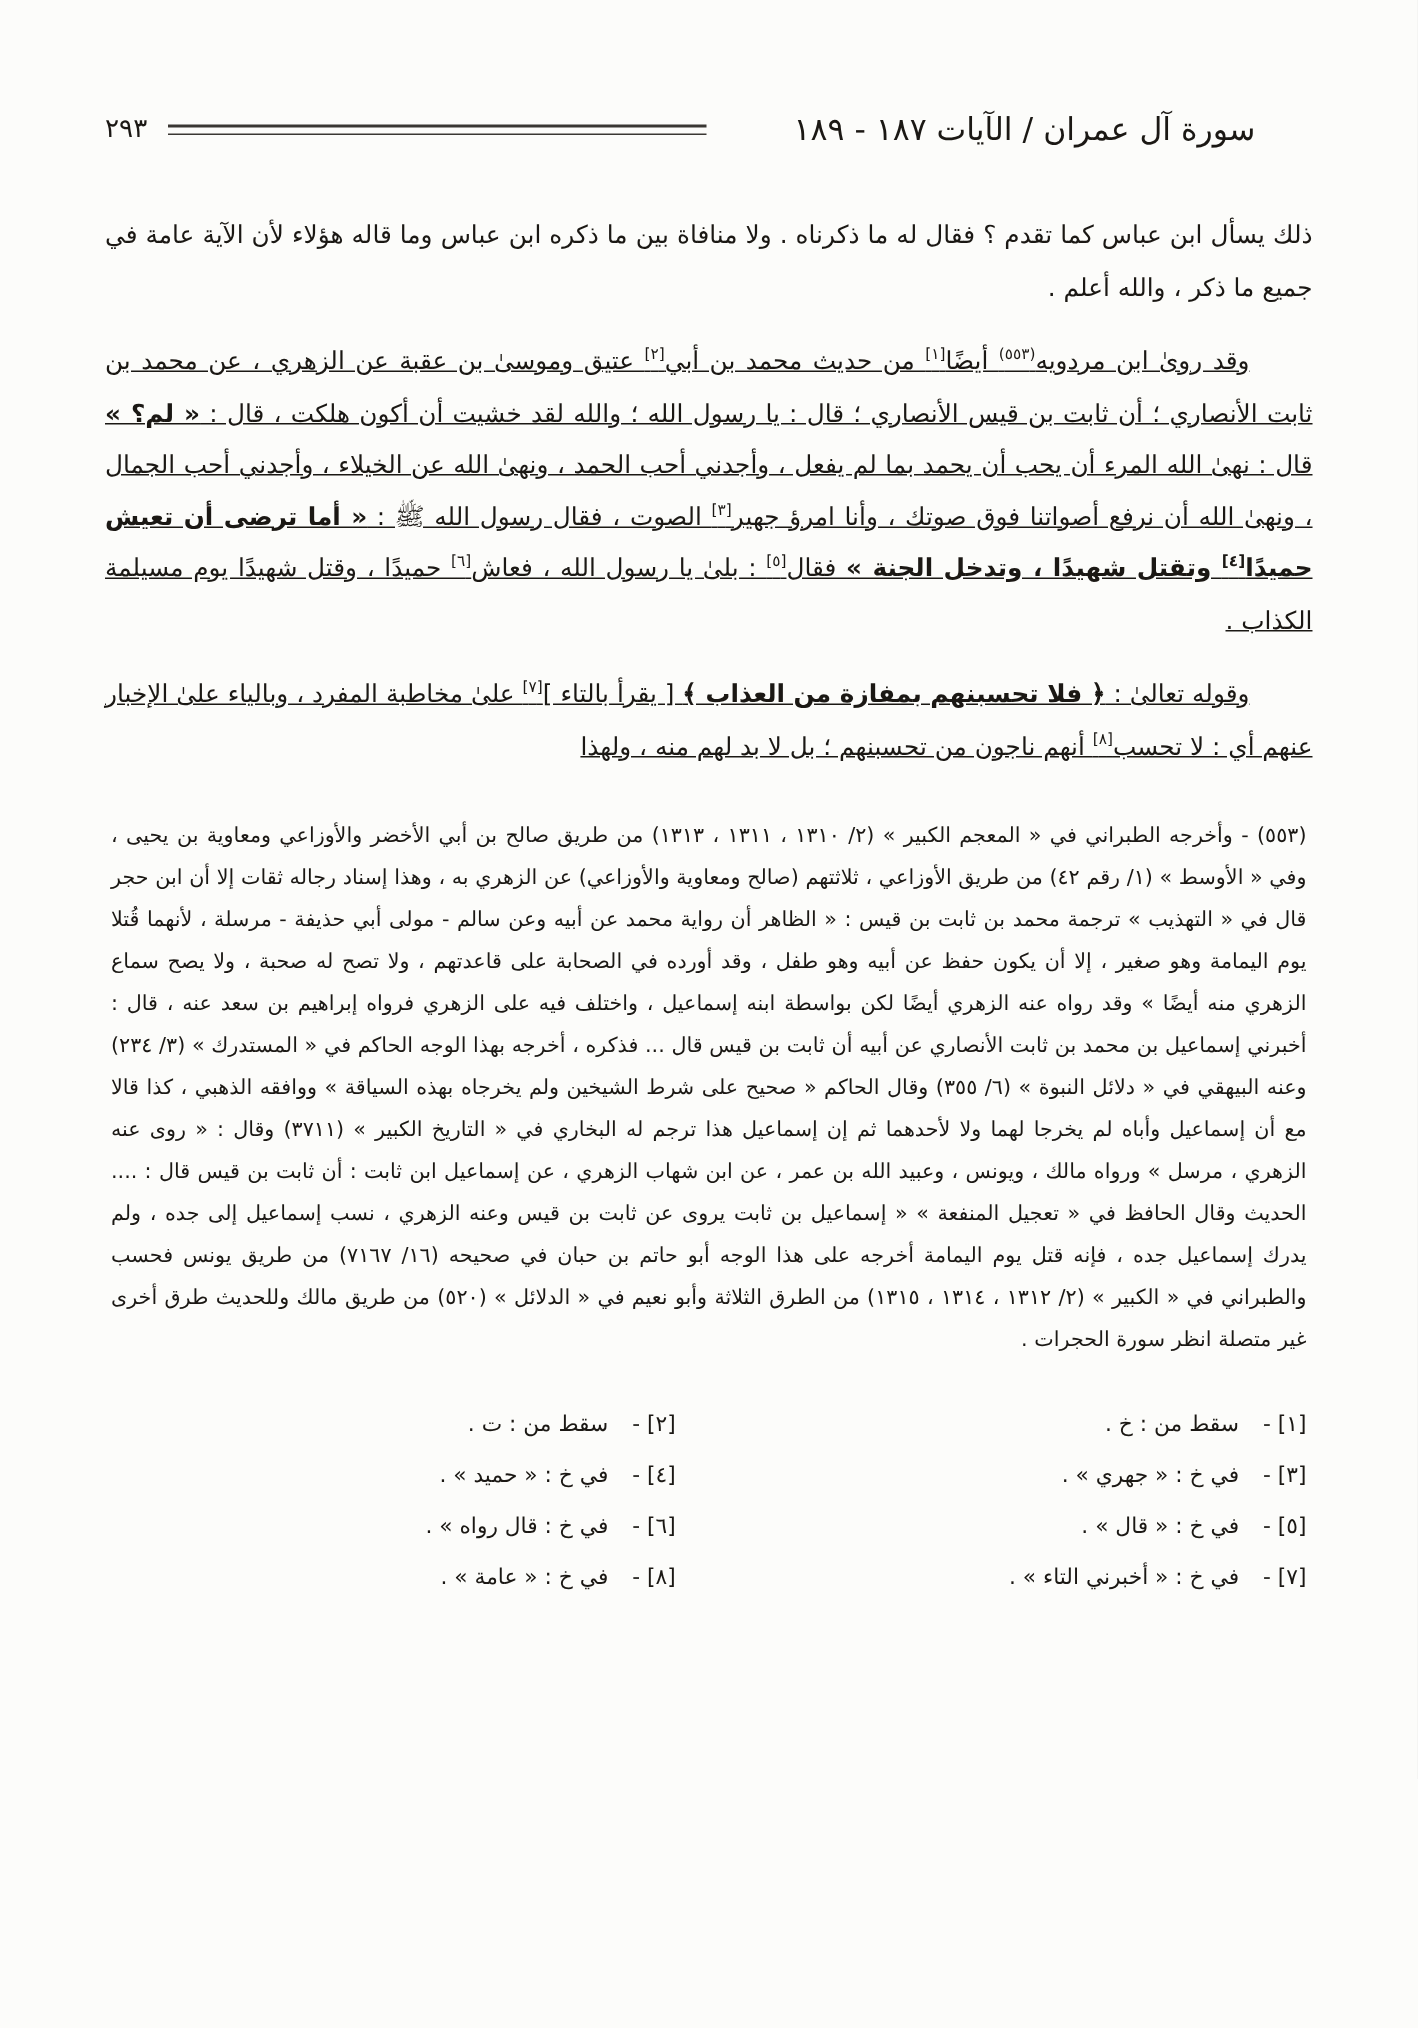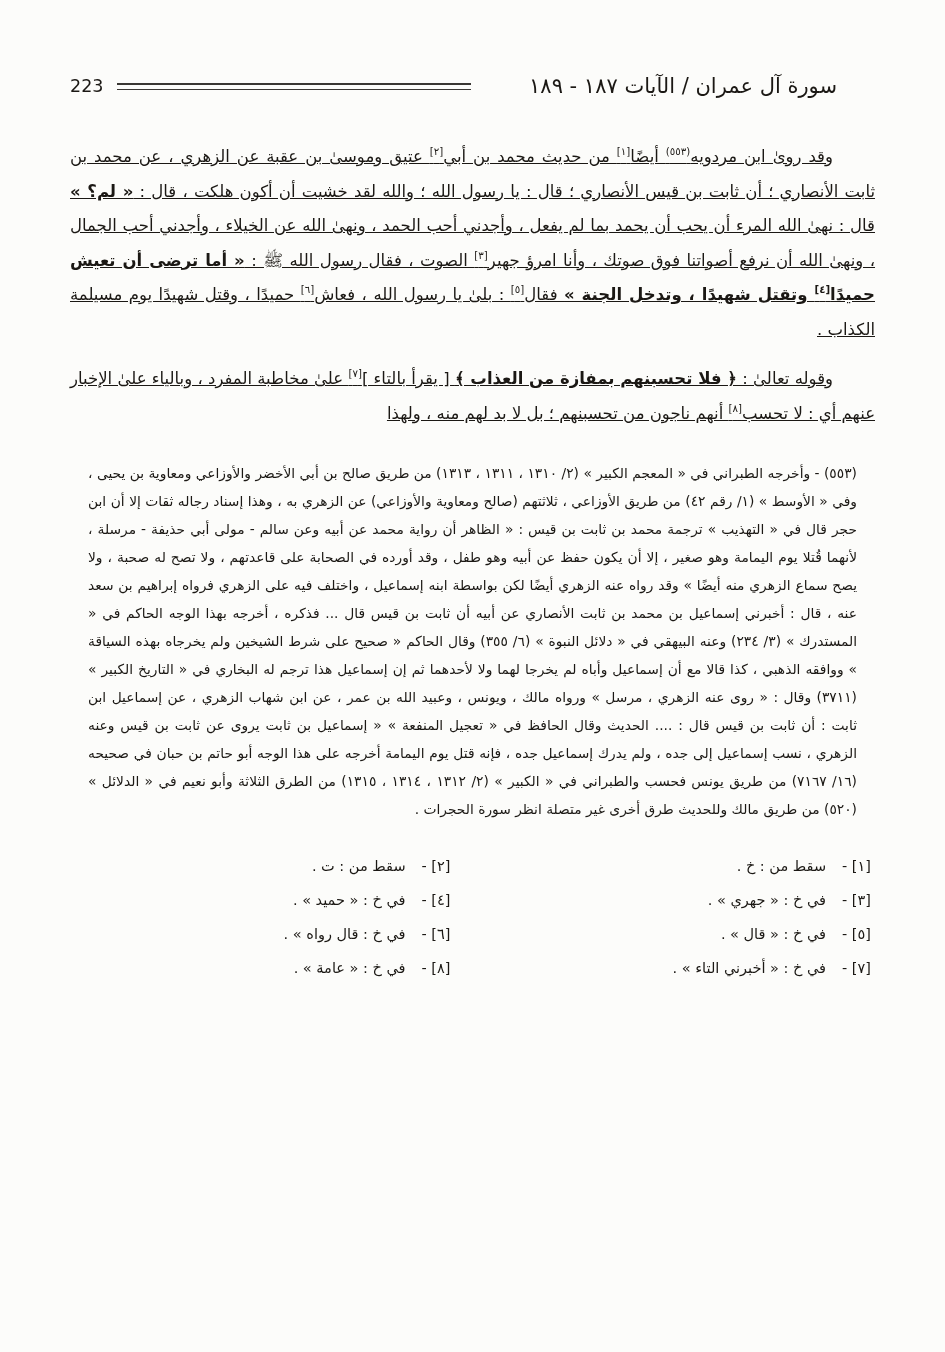--- a/index.html
+++ b/index.html
@@ -55,21 +55,21 @@
   .body-para.indent { text-indent: 42px; text-decoration: underline; }
   .body-para sup {
     font-size: 0.62em;
     line-height: 0;
     vertical-align: 7px;
   }
   .bold { font-weight: bold; }
   
   .footnotes { margin-top: 28px; }
   .footnote-text {
-    margin: 18px;
+    margin: 4px;
     font-size: 13.8px;
     line-height: 28px;
     text-align: justify;
   }
   
   .variant-notes {
     margin-top: 32px;
     display: grid;
     grid-template-columns: 1fr 1fr;
     column-gap: 36px;
@@ -86,24 +86,25 @@
   .note-text { }
 </style>
 </head>
 <body>
 
 <div class="page">
 
   <header class="page-header">
     <div class="header-title">سورة آل عمران / الآيات ١٨٧ - ١٨٩</div>
     <div class="header-rule"></div>
-    <div class="page-number">223</div>
+    <div class="page-number">٢٩٣</div>
   </header>
 
   <main class="body-text">
+    <p class="body-para"><span>ذلك يسأل ابن عباس كما تقدم ؟ فقال له ما ذكرناه . ولا منافاة بين ما ذكره ابن عباس وما قاله هؤلاء لأن الآية عامة في جميع ما ذكر ، والله أعلم .</span></p>
     <p class="body-para indent"><span>وقد روىٰ ابن مردويه</span><sup>(٥٥٣)</sup><span> أيضًا</span><sup>[١]</sup><span> من حديث محمد بن أبي</span><sup>[٢]</sup><span> عتيق وموسىٰ بن عقبة عن الزهري ، عن محمد بن ثابت الأنصاري ؛ أن ثابت بن قيس الأنصاري ؛ قال : يا رسول الله ؛ والله لقد خشيت أن أكون هلكت ، قال : </span><span class="bold">« لم؟ »</span><span> قال : نهىٰ الله المرء أن يحب أن يحمد بما لم يفعل ، وأجدني أحب الحمد ، ونهىٰ الله عن الخيلاء ، وأجدني أحب الجمال ، ونهىٰ الله أن نرفع أصواتنا فوق صوتك ، وأنا امرؤ جهير</span><sup>[٣]</sup><span> الصوت ، فقال رسول الله ﷺ : </span><span class="bold">« أما ترضى أن تعيش حميدًا</span><sup class="bold">[٤]</sup><span class="bold"> وتقتل شهيدًا ، وتدخل الجنة »</span><span> فقال</span><sup>[٥]</sup><span> : بلىٰ يا رسول الله ، فعاش</span><sup>[٦]</sup><span> حميدًا ، وقتل شهيدًا يوم مسيلمة الكذاب .</span></p>
     <p class="body-para indent"><span>وقوله تعالىٰ : </span><span class="bold">﴿ فلا تحسبنهم بمفازة من العذاب ﴾</span><span> [ يقرأ بالتاء ]</span><sup>[٧]</sup><span> علىٰ مخاطبة المفرد ، وبالياء علىٰ الإخبار عنهم أي : لا تحسب</span><sup>[٨]</sup><span> أنهم ناجون من تحسبنهم ؛ بل لا بد لهم منه ، ولهذا</span></p>
   </main>
 
   <section class="footnotes">
     <p class="footnote-text">(٥٥٣) - وأخرجه الطبراني في « المعجم الكبير » (٢/ ١٣١٠ ، ١٣١١ ، ١٣١٣) من طريق صالح بن أبي الأخضر والأوزاعي ومعاوية بن يحيى ، وفي « الأوسط » (١/ رقم ٤٢) من طريق الأوزاعي ، ثلاثتهم (صالح ومعاوية والأوزاعي) عن الزهري به ، وهذا إسناد رجاله ثقات إلا أن ابن حجر قال في « التهذيب » ترجمة محمد بن ثابت بن قيس : « الظاهر أن رواية محمد عن أبيه وعن سالم - مولى أبي حذيفة - مرسلة ، لأنهما قُتلا يوم اليمامة وهو صغير ، إلا أن يكون حفظ عن أبيه وهو طفل ، وقد أورده في الصحابة على قاعدتهم ، ولا تصح له صحبة ، ولا يصح سماع الزهري منه أيضًا » وقد رواه عنه الزهري أيضًا لكن بواسطة ابنه إسماعيل ، واختلف فيه على الزهري فرواه إبراهيم بن سعد عنه ، قال : أخبرني إسماعيل بن محمد بن ثابت الأنصاري عن أبيه أن ثابت بن قيس قال ... فذكره ، أخرجه بهذا الوجه الحاكم في « المستدرك » (٣/ ٢٣٤) وعنه البيهقي في « دلائل النبوة » (٦/ ٣٥٥) وقال الحاكم « صحيح على شرط الشيخين ولم يخرجاه بهذه السياقة » ووافقه الذهبي ، كذا قالا مع أن إسماعيل وأباه لم يخرجا لهما ولا لأحدهما ثم إن إسماعيل هذا ترجم له البخاري في « التاريخ الكبير » (٣٧١١) وقال : « روى عنه الزهري ، مرسل » ورواه مالك ، ويونس ، وعبيد الله بن عمر ، عن ابن شهاب الزهري ، عن إسماعيل ابن ثابت : أن ثابت بن قيس قال : .... الحديث  وقال الحافظ في « تعجيل المنفعة » « إسماعيل بن ثابت يروى عن ثابت بن قيس وعنه الزهري ، نسب إسماعيل إلى جده ، ولم يدرك إسماعيل جده ، فإنه قتل يوم اليمامة أخرجه على هذا الوجه أبو حاتم بن حبان في صحيحه (١٦/ ٧١٦٧) من طريق يونس فحسب والطبراني في « الكبير » (٢/ ١٣١٢ ، ١٣١٤ ، ١٣١٥) من الطرق الثلاثة وأبو نعيم في « الدلائل » (٥٢٠) من طريق مالك وللحديث طرق أخرى غير متصلة انظر سورة الحجرات .</p>
   </section>
 
   <section class="variant-notes">
     <div class="note-item">

